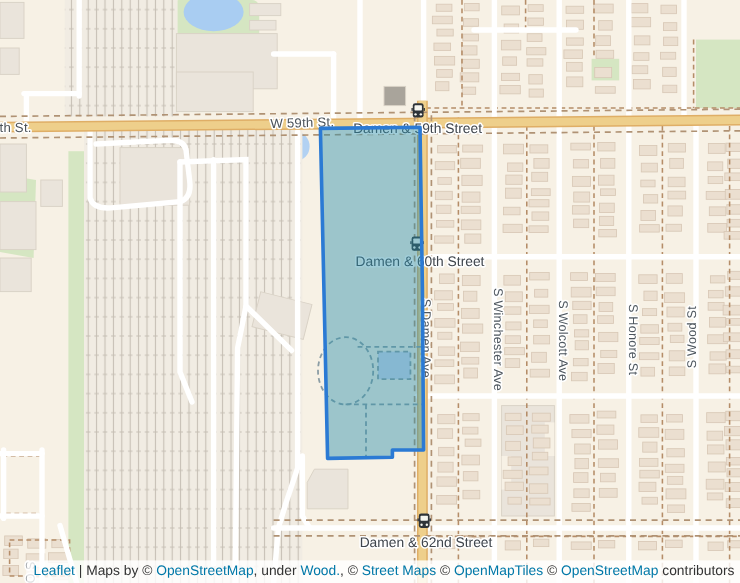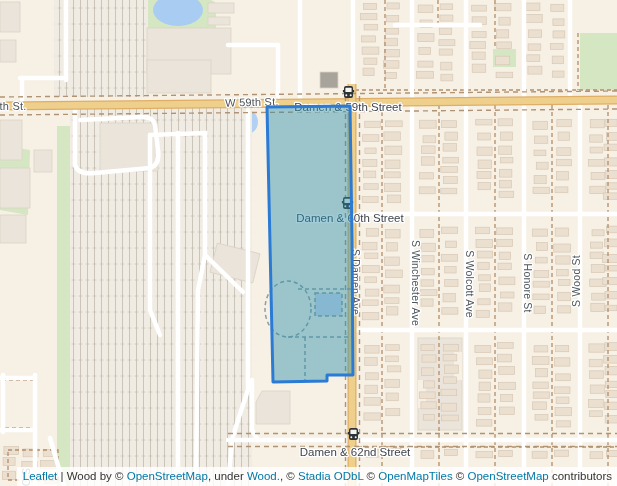--- a/index.html
+++ b/index.html
@@ -453,14 +453,14 @@
     <ellipse cx="288" cy="309" rx="23" ry="28"></ellipse>
     <line x1="298" y1="289" x2="352" y2="289"></line>
     <rect x="315" y="293" width="27" height="23" fill="#cfd9f2"></rect>
     <line x1="305" y1="337" x2="305" y2="381"></line>
     <line x1="288" y1="337" x2="352" y2="337"></line>
   </g>
 
   <polygon fill="rgba(45,145,170,0.45)" stroke="#2b7ad4" stroke-width="3" stroke-linejoin="round" points="267,107 350,106 352,240 353,375 327,375 327,381 273,382"></polygon>
 </svg>
 
-<div id="attribution"><a href="#">Leaflet</a><span> | Wood by © </span><a href="#">OpenStreetMap</a><span>, under </span><a href="#">Wood.</a><span>, © </span><a href="#">Stadia ODbL</a><span> © </span><a href="#">OpenMapTiles</a><span> © </span><a href="#">OpenStreetMap</a><span> contributors</span></div>
+<div id="attribution"><a href="#">Leaflet</a><span> | Maps by © </span><a href="#">OpenStreetMap</a><span>, under </span><a href="#">Wood.</a><span>, © </span><a href="#">Street Maps</a><span> © </span><a href="#">OpenMapTiles</a><span> © </span><a href="#">OpenStreetMap</a><span> contributors</span></div>
 </div>
 
 </body></html>

